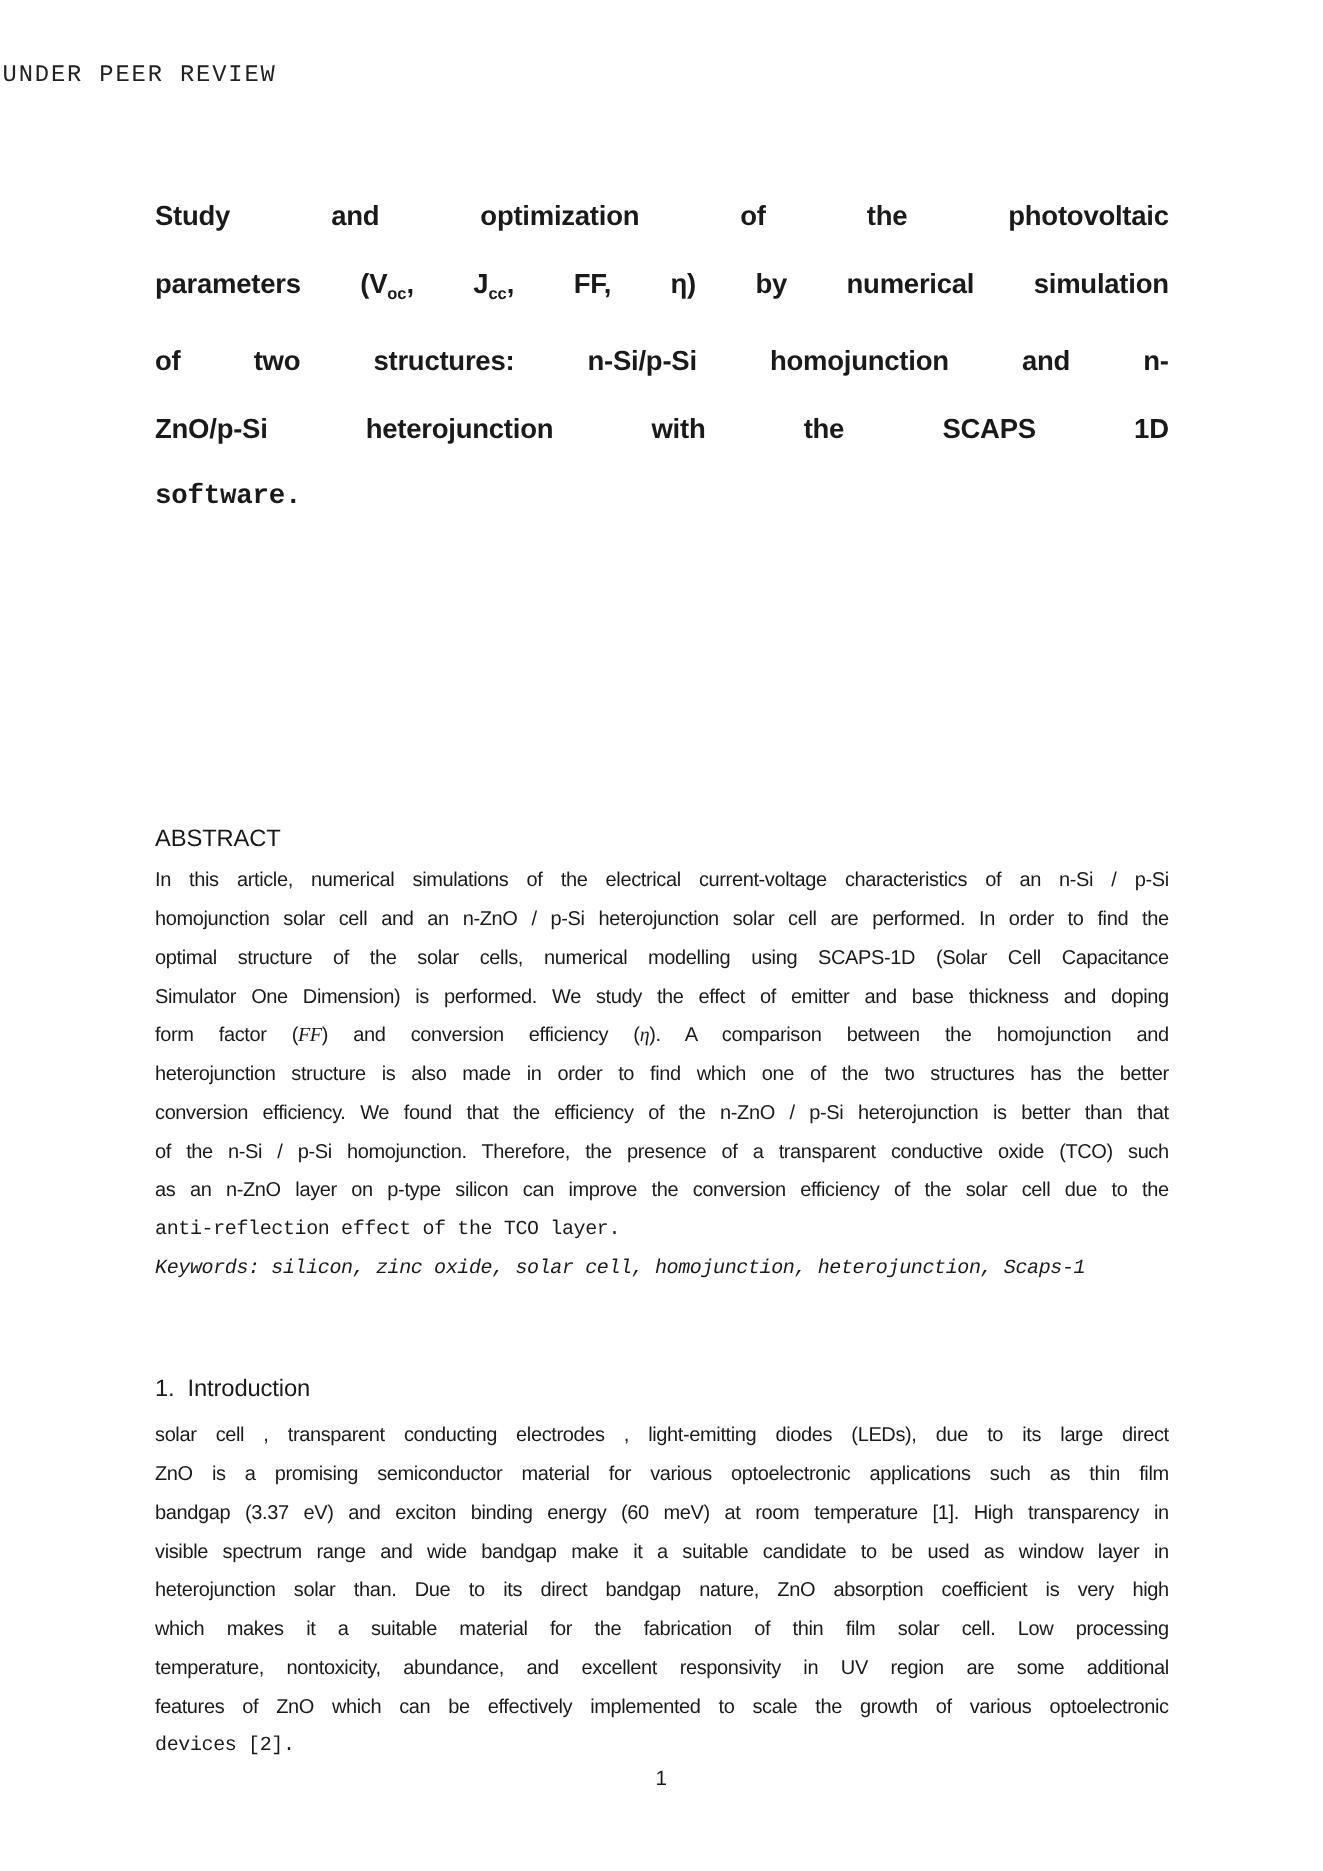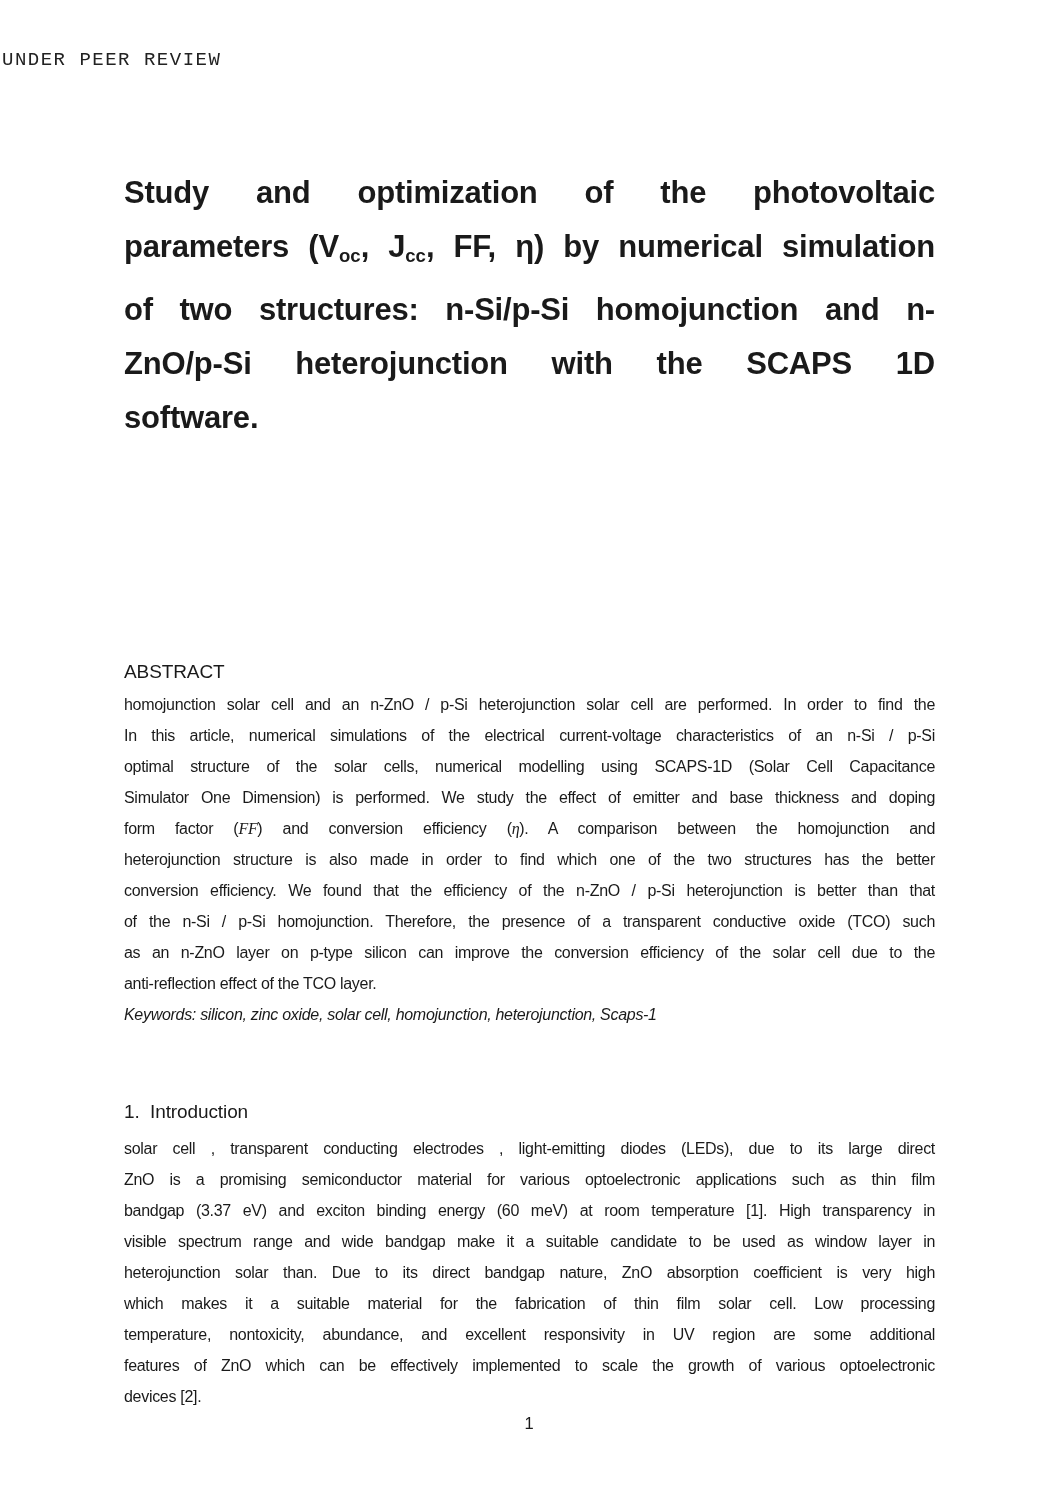--- a/index.html
+++ b/index.html
@@ -23,23 +23,23 @@
     top: 5px;
     font-family: "Liberation Mono", "DejaVu Sans Mono", monospace;
     font-size: 19px;
     letter-spacing: 1.5px;
     color: #222222;
     white-space: nowrap;
   }
   .title-block {
     position: absolute;
     left: 124px;
-    top: 122px;
+    top: 102px;
     width: 811px;
-    font-size: 31px;
+    font-size: 22px;
     font-weight: bold;
     line-height: 54px;
     letter-spacing: -0.2px;
   }
   .section-heading {
     position: absolute;
     left: 124px;
     font-size: 19px;
     font-weight: normal;
     line-height: 20px;
@@ -58,20 +58,21 @@
   #abstract-body { top: 645px; }
   #intro-body    { top: 1089px; }
   .tline {
     text-align: justify;
     text-align-last: justify;
     white-space: normal;
   }
   .tline.end {
     text-align: right;
     text-align-last: left;
+    font-family: Liberation Mono, monospace;
   }
   
   .sub {
     font-size: 60%;
     vertical-align: -5px;
     letter-spacing: 0;
   }
   
   .msub {
     font-size: 70%;
@@ -107,22 +108,22 @@
       <div class="tline"><span>Study and optimization of the photovoltaic</span></div>
       <div class="tline"><span>parameters (V</span><span class="sub">oc</span><span>, J</span><span class="sub">cc</span><span>, FF, η) by numerical simulation</span></div>
       <div class="tline"><span>of two structures: n-Si/p-Si homojunction and n-</span></div>
       <div class="tline"><span>ZnO/p-Si heterojunction with the SCAPS 1D</span></div>
       <div class="tline end"><span>software.</span></div>
     </div>
 
   <div class="section-heading" id="abstract-heading">ABSTRACT</div>
 
   <div class="body-block" id="abstract-body">
+      <div class="tline"><span>In this article, numerical simulations of the electrical current-voltage characteristics of an n-Si / p-Si</span></div>
       <div class="tline"><span>homojunction solar cell and an n-ZnO / p-Si heterojunction solar cell are performed. In order to find the</span></div>
-      <div class="tline"><span>In this article, numerical simulations of the electrical current-voltage characteristics of an n-Si / p-Si</span></div>
       <div class="tline"><span>optimal structure of the solar cells, numerical modelling using SCAPS-1D (Solar Cell Capacitance</span></div>
       <div class="tline"><span>Simulator One Dimension) is performed. We study the effect of emitter and base thickness and doping</span></div>
       <div class="tline"><span>form factor (</span><span class="mi">FF</span><span>) and conversion efficiency (</span><span class="mi">η</span><span>). A comparison between the homojunction and</span></div>
       <div class="tline"><span>heterojunction structure is also made in order to find which one of the two structures has the better</span></div>
       <div class="tline"><span>conversion efficiency. We found that the efficiency of the n-ZnO / p-Si heterojunction is better than that</span></div>
       <div class="tline"><span>of the n-Si / p-Si homojunction. Therefore, the presence of a transparent conductive oxide (TCO) such</span></div>
       <div class="tline"><span>as an n-ZnO layer on p-type silicon can improve the conversion efficiency of the solar cell due to the</span></div>
       <div class="tline end"><span>anti-reflection effect of the TCO layer.</span></div>
       <div class="tline end"><span class="i">Keywords: silicon, zinc oxide, solar cell, homojunction, heterojunction, Scaps-1</span></div>
     </div>

